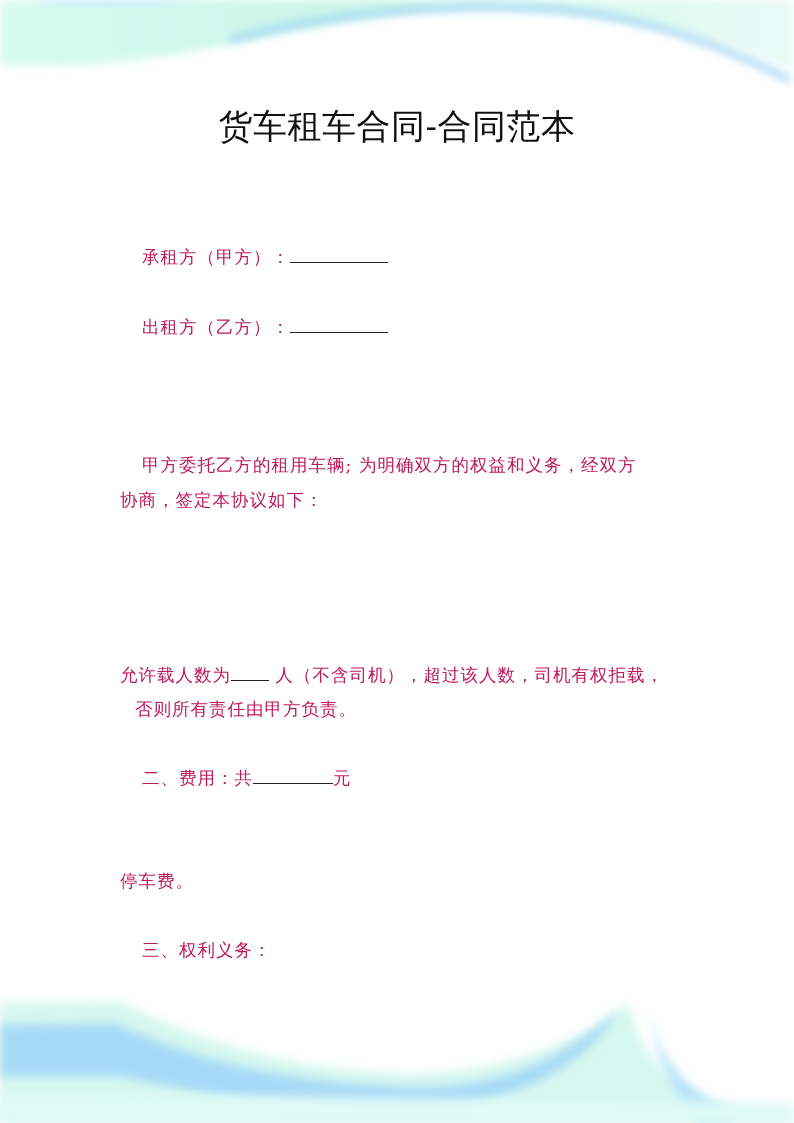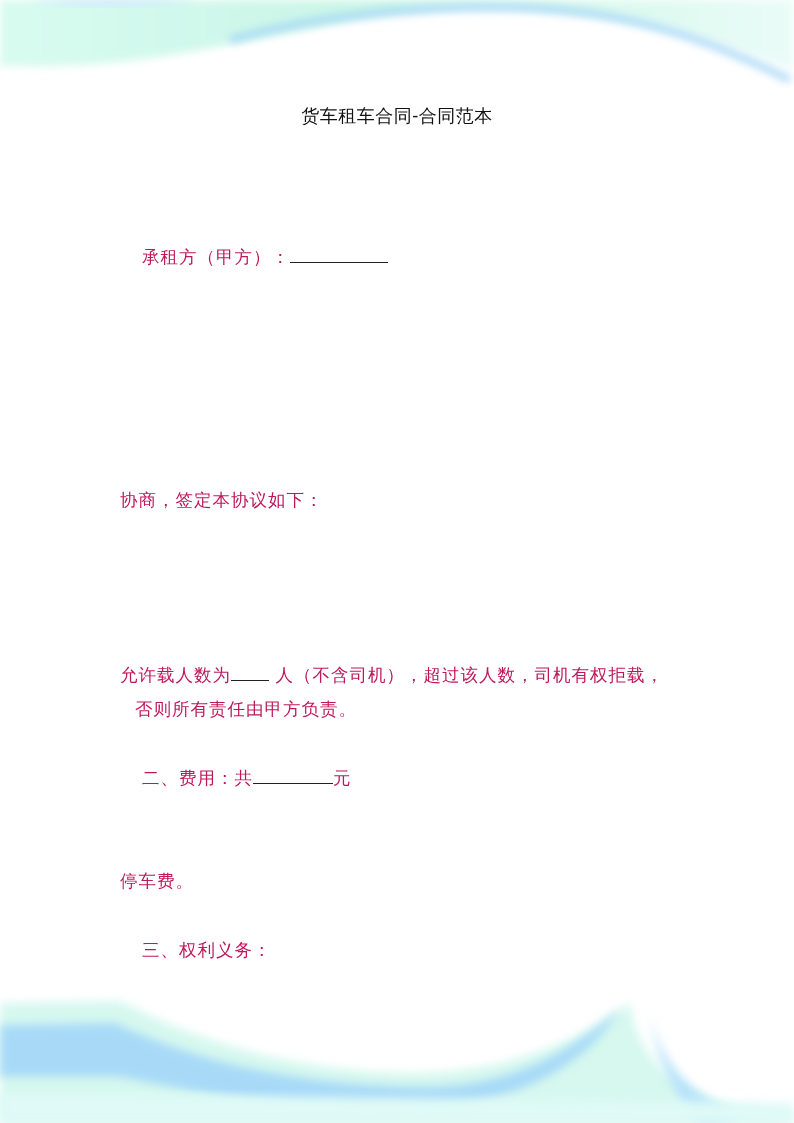--- a/index.html
+++ b/index.html
@@ -3,21 +3,21 @@
 <meta charset="utf-8">
 <style>
   html, body { margin:0; padding:0; }
   body { width:794px; height:1123px; position:relative; overflow:hidden; background:#ffffff;
          font-family:"DejaVu Serif","Liberation Serif",serif; color:#1a1a1a; }
   .deco { position:absolute; left:0; width:794px; pointer-events:none; }
   .deco-top { top:0; height:110px; }
   .deco-bottom { bottom:0; height:170px; }
   .page { position:absolute; left:0; top:0; width:794px; height:1123px; }
   .title { position:absolute; top:104px; left:0; width:794px; text-align:center;
-           font-size:18px; letter-spacing:0.5px; color:#111; }
+           font-size:34px; letter-spacing:0.5px; color:#111; }
   .line { position:absolute; font-size:17.5px; white-space:nowrap; letter-spacing:1px; color:#be185d; }
   .blank { display:inline-block; border-bottom:1px solid #222; height:1.05em; vertical-align:baseline; }
 </style>
 </head>
 <body>
 
 <svg class="deco deco-top" viewBox="0 0 794 110" preserveAspectRatio="none">
   <defs>
     <linearGradient id="gt1" x1="0" y1="0" x2="1" y2="0">
       <stop offset="0" stop-color="#d8fbf0"></stop>
@@ -45,21 +45,25 @@
   <path d="M0,140 L794,150 L794,170 L0,170 Z" fill="#dffaf7" filter="url(#blur2)"></path>
 </svg>
 
 <div class="page">
   <div class="title">货车租车合同-合同范本</div>
 
   <div class="line" style="left:142px; top:244px;">
     <span>承租方（甲方）：</span><span class="blank" style="width:98px;"></span>
   </div>
 
+  <div class="line" style="left:142px; top:314px;">
+    <span>出租方（乙方）：</span><span class="blank" style="width:98px;"></span>
+  </div>
 
+  <div class="line" style="left:142px; top:453px;">甲方委托乙方的租用车辆; 为明确双方的权益和义务，经双方</div>
   <div class="line" style="left:120px; top:488px;font-family:Liberation Serif, serif;">协商，签定本协议如下：</div>
 
   <div class="line" style="left:120px; top:662px;">
     <span>允许载人数为</span><span class="blank" style="width:38px;"></span><span> 人（不含司机），超过该人数，司机有权拒载，</span>
   </div>
   <div class="line" style="left:120px; top:697px;margin-left:15px;">否则所有责任由甲方负责。</div>
 
   <div class="line" style="left:142px; top:765px;">
     <span>二、费用：共</span><span class="blank" style="width:80px;"></span><span>元</span>
   </div>

